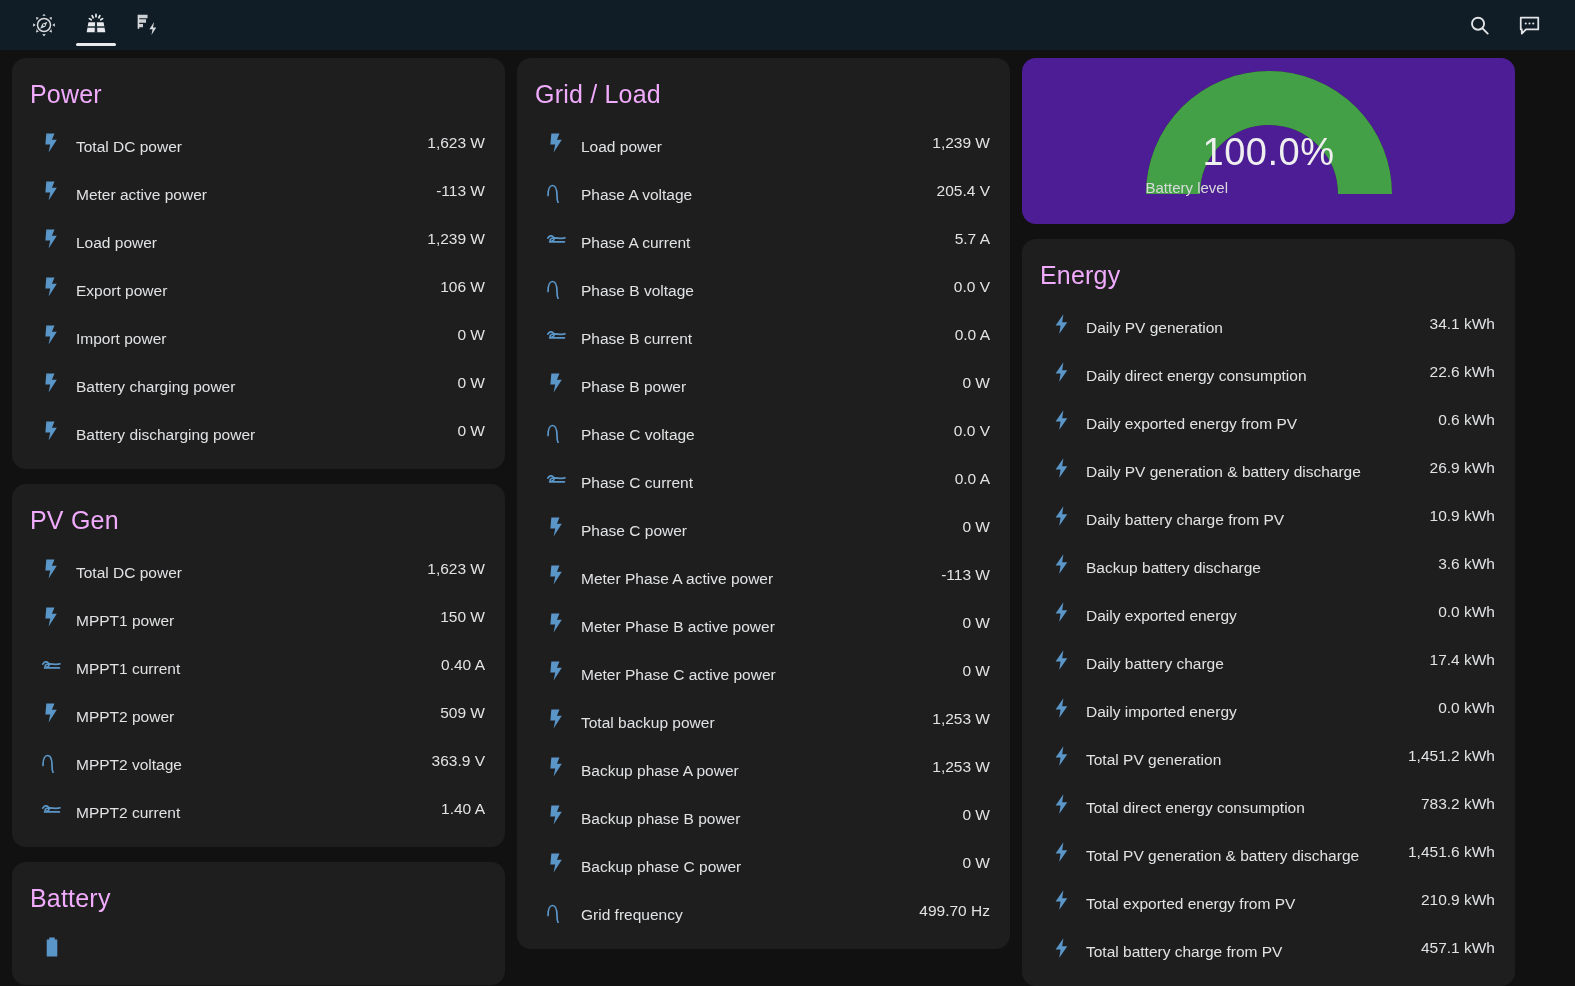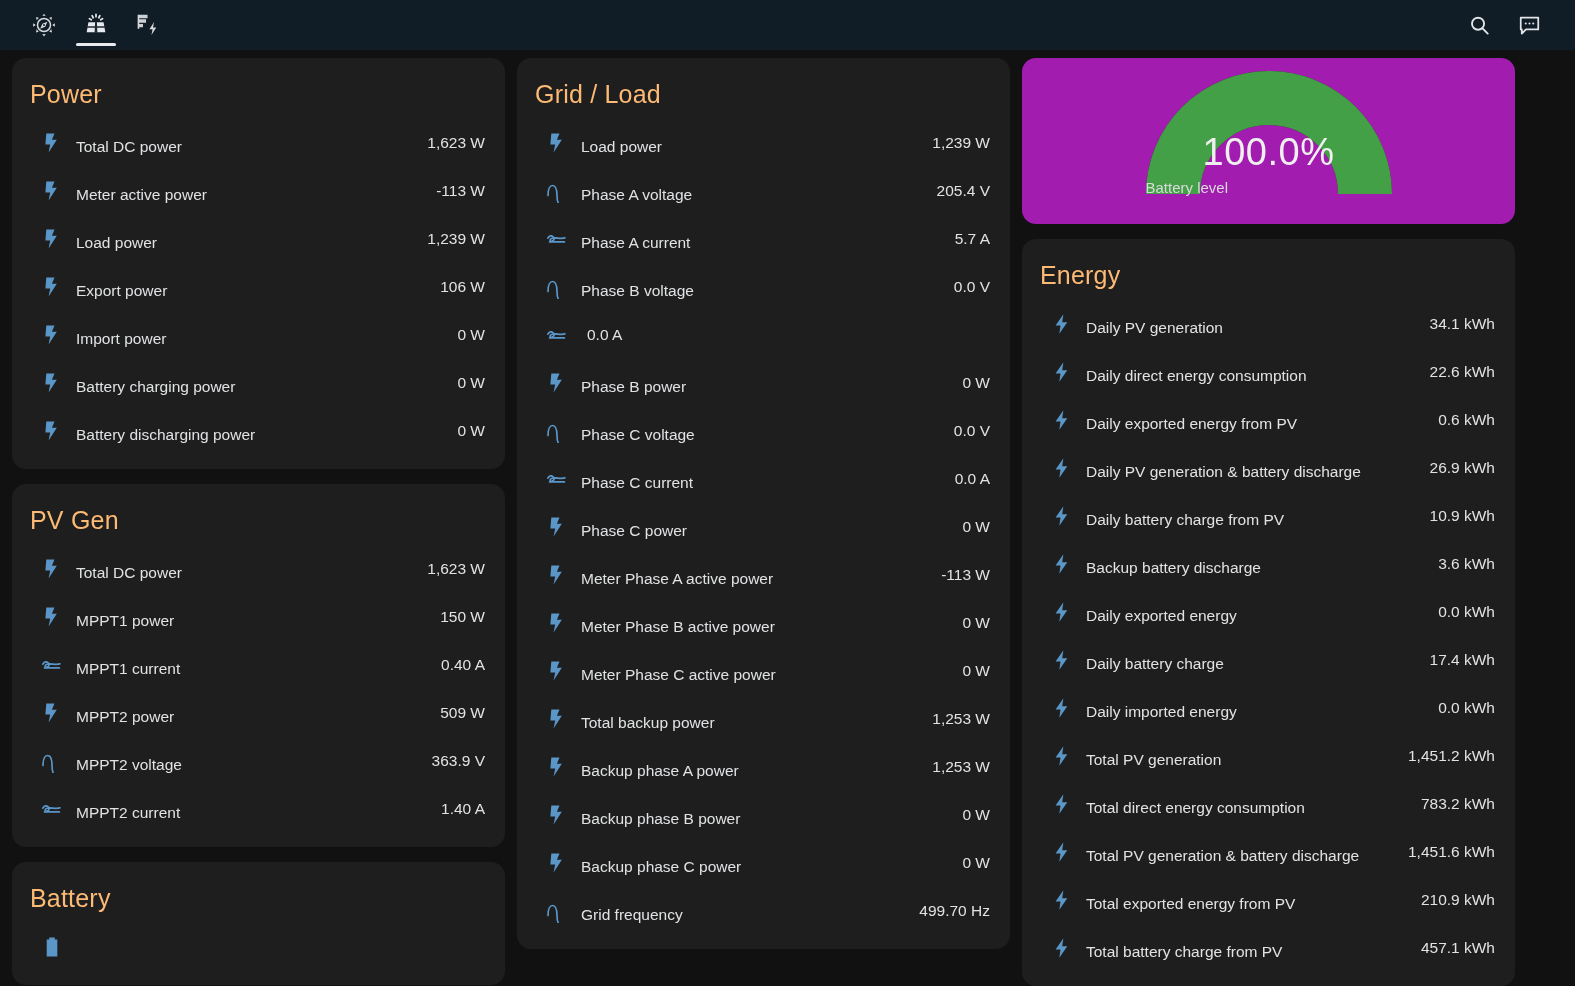--- a/index.html
+++ b/index.html
@@ -44,21 +44,21 @@
     padding: 8px 12px 0 12px;
   }
   .col { width: 493px; display: flex; flex-direction: column; gap: 15px; }
 
   .card {
     background: #1e1e1e;
     border-radius: 14px;
     padding: 18px 16px 14px 16px;
   }
   .card-title {
-    font-size: 25px; font-weight: 400; color: #fdba74;
+    font-size: 25px; font-weight: 400; color: #f0abfc;
     letter-spacing: .2px; margin: 4px 2px 10px 2px;
   }
 
   .row {
     display: flex; align-items: center;
     height: 48px; padding: 0 4px;
     cursor: pointer;
   }
   .row .ico {
     width: 40px; flex: 0 0 40px;
@@ -72,21 +72,21 @@
     padding-left: 4px;
     margin-top: 8px;
   }
   .row .val {
     font-size: 15.5px; color: #e1e2e4;
     text-align: left; white-space: nowrap; padding-left: 10px;
   }
 
   
   .gauge-card {
-    background: #a21caf; border-radius: 14px;
+    background: #4c1d95; border-radius: 14px;
     height: 186px;
     display: flex; align-items: center; justify-content: center;
     position: relative;
   }
   .gauge-wrap { position: relative; width: 246px; height: 140px; }
   .gauge-wrap svg { display: block; width: 246px; height: 130px; }
   .gauge-value {
     position: absolute; left: 0; right: 0; top: 62px;
     text-align: center; font-size: 38px; color: #efefef; line-height: 1;
     letter-spacing: .5px;
@@ -352,20 +352,21 @@
             <span class="nm">Phase B voltage</span>
             <span class="val">0.0 V</span>
           </div>
           <div class="row">
             <span class="ico">
               <svg viewBox="0 0 24 24" fill="none" stroke="currentColor" stroke-width="1.7" stroke-linecap="round">
                 <path d="M2.8 11.2c1.4-2.6 3.6-3 5.2-1.6 1.7 1.5 1.2 4.1-.9 4.6-1.6.4-2.6-.9-1.7-2 1.1-1.4 4.2-1.4 7.2-1.1 3 .3 5.6.6 7.4-.3"></path>
                 <path d="M4.6 14.9h14.8"></path>
               </svg>
             </span>
+            <span class="nm">Phase B current</span>
             <span class="val">0.0 A</span>
           </div>
           <div class="row">
             <span class="ico">
               <svg viewBox="0 0 24 24" fill="currentColor">
                 <path d="M6.3 2.4h8.2l-2.6 6.4h4.9L8.6 21.6l1.6-8.2H5.4l.9-11z"></path>
               </svg>
             </span>
             <span class="nm">Phase B power</span>
             <span class="val">0 W</span>

